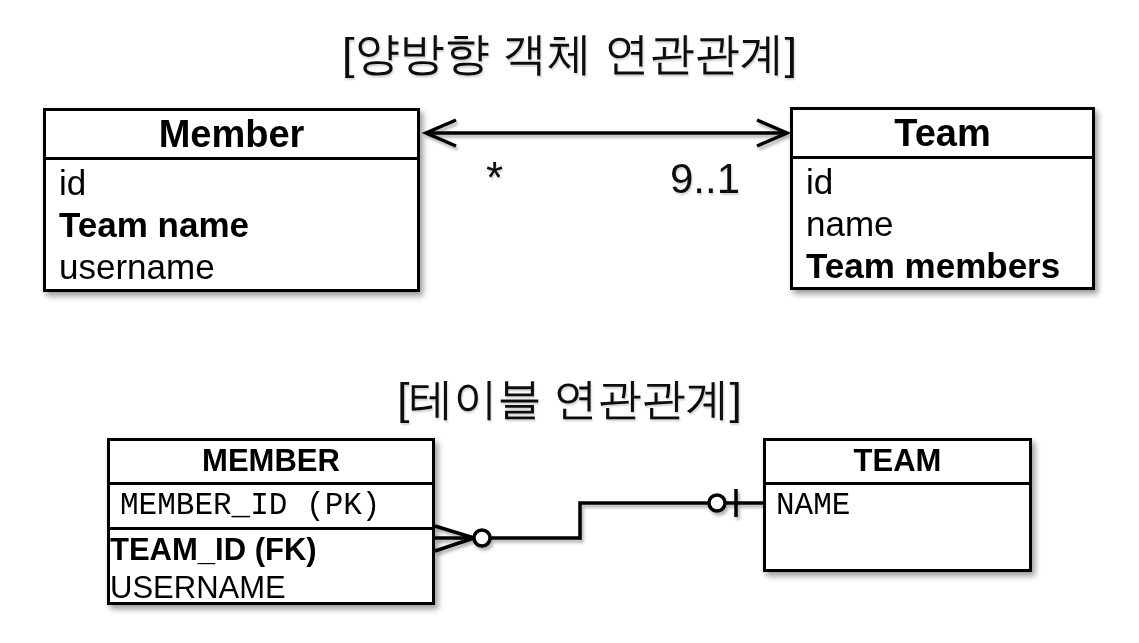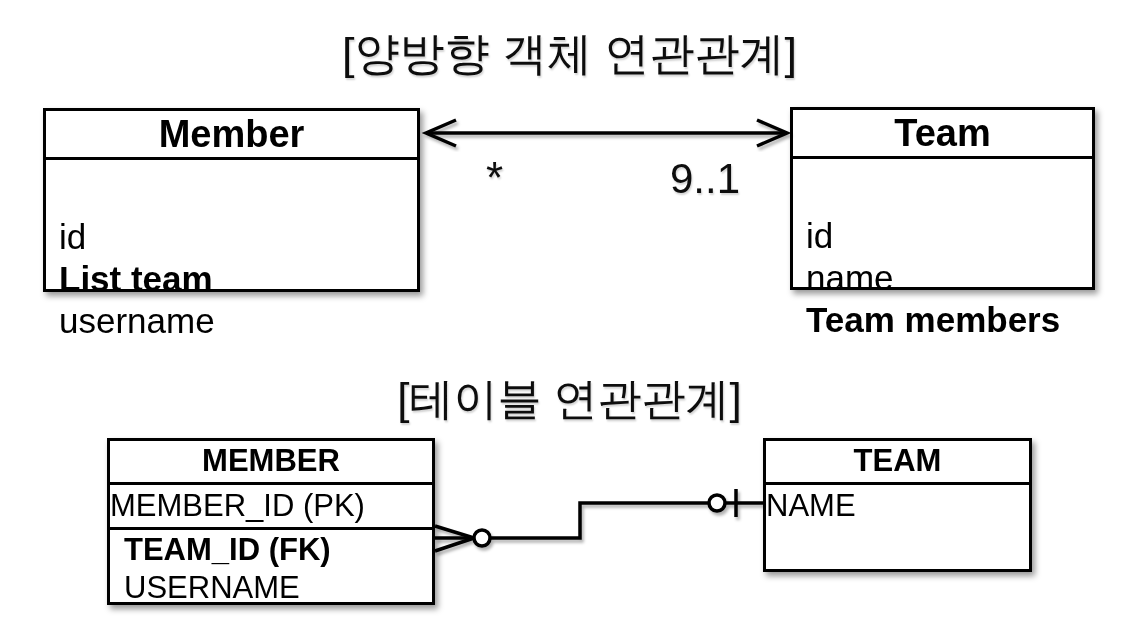--- a/index.html
+++ b/index.html
@@ -36,21 +36,21 @@
   .member-box { left: 43px;  top: 108px; width: 377px; height: 184px; }
   .team-box   { left: 790px; top: 107px; width: 305px; height: 183px; }
   .uml-header {
     box-sizing: border-box;
     height: 49px; line-height: 46px;
     border-bottom: 3px solid #000;
     text-align: center;
     font-weight: bold;
     font-size: 38px;
   }
-  .uml-body { padding: 8px 0 0 13px; margin-top: 48px; }
+  .uml-body { padding: 2px 0 0 13px; }
   .uml-field {
     font-size: 35px;
     line-height: 42px;
     white-space: nowrap;
   }
   .bold { font-weight: bold; }
 
   
   .mult {
     position: absolute;
@@ -74,26 +74,28 @@
   .er-header {
     box-sizing: border-box;
     height: 44px; line-height: 40px;
     border-bottom: 3px solid #000;
     text-align: center;
     font-weight: bold;
     font-size: 31px;
   }
   .er-row {
     box-sizing: border-box;
+    padding-left: 10px;
     font-size: 31px;
     white-space: nowrap;
+    font-family: Liberation Mono, monospace;
   }
   .er-row.divided { border-bottom: 3px solid #000; }
   .member-table .er-row.divided { height: 45px; line-height: 42px; }
-  .member-table .er-line { line-height: 38px; padding-left: 14px; font-size: 31px; white-space: nowrap; }
+  .member-table .er-line { line-height: 38px; padding-left: 0; font-size: 31px; white-space: nowrap; }
   .member-table .er-compartment { padding-top: 1px; }
   .team-table .er-row.divided { height: 43px; line-height: 40px; }
   .team-table .er-row.plain   { height: 44px; line-height: 42px; }
 
   
   svg.overlay {
     position: absolute;
     left: 0; top: 0;
     width: 1139px; height: 643px;
     pointer-events: none;
@@ -103,21 +105,21 @@
 <body>
 
 <div class="canvas">
 
   <div class="section-title title-object">[양방향 객체 연관관계]</div>
 
   <div class="uml-box member-box">
     <div class="uml-header">Member</div>
     <div class="uml-body">
       <div class="uml-field">id</div>
-      <div class="uml-field bold">List team</div>
+      <div class="uml-field bold">Team name</div>
       <div class="uml-field">username</div>
     </div>
   </div>
 
   <div class="uml-box team-box">
     <div class="uml-header">Team</div>
     <div class="uml-body">
       <div class="uml-field">id</div>
       <div class="uml-field">name</div>
       <div class="uml-field bold">Team members</div>

